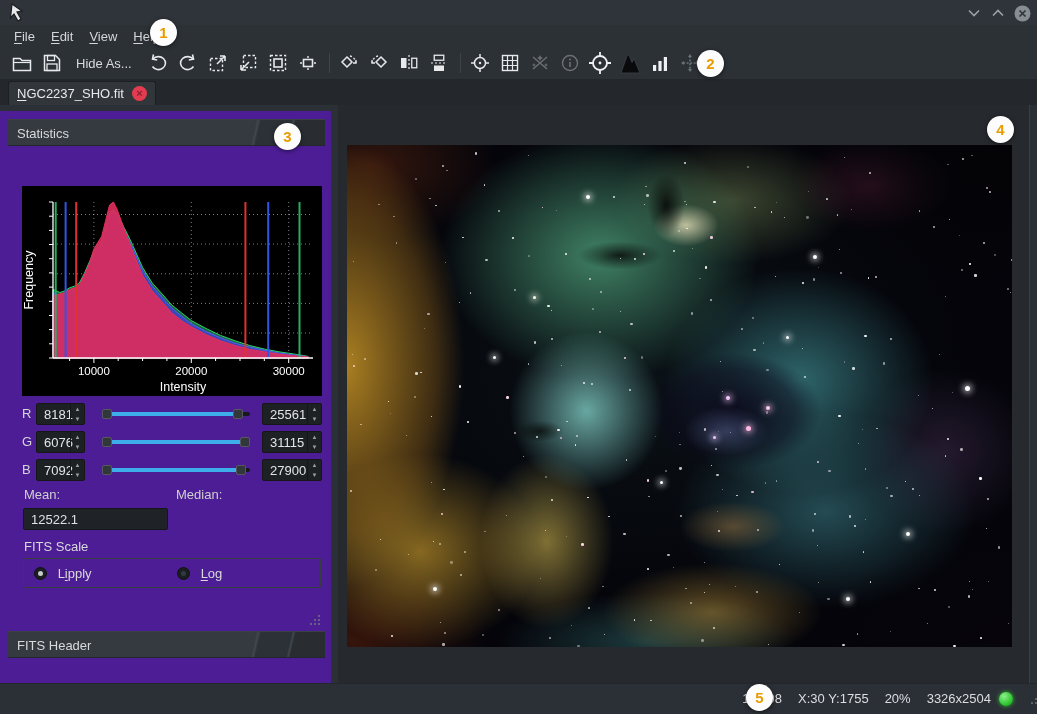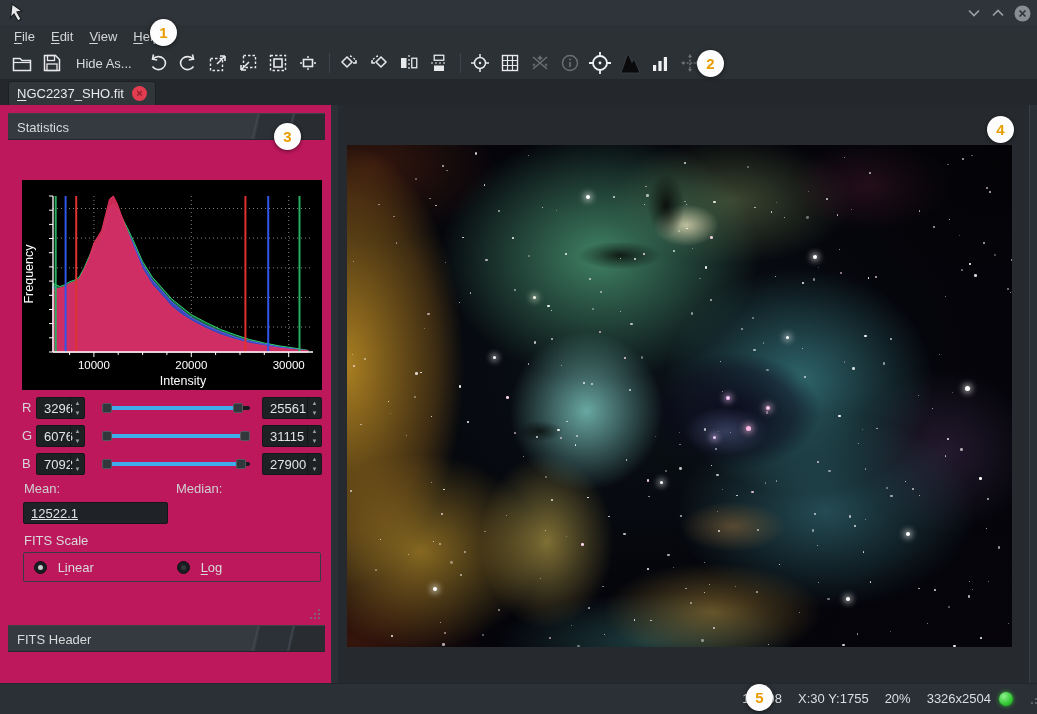--- a/index.html
+++ b/index.html
@@ -25,41 +25,41 @@
   #save-as-btn { color:#d9dadc; font-size:13px; padding:0 8px; margin-right:4px; }
   .tsep { width:1px; height:20px; background:#3f444a; margin:0 5px; flex:none; }
 
   
   #tabbar { position:absolute; left:0; top:80px; width:1037px; height:25px; background:#24282c; }
   #tab-active { position:absolute; left:8px; top:1px; height:24px; background:#31363b; border:1px solid #1d2023; border-bottom:none; border-radius:3px 3px 0 0; display:flex; align-items:center; padding:0 8px; color:#e8e9ea; }
   #tab-close { width:15px; height:15px; border-radius:50%; background:#e23c50; margin-left:8px; display:flex; align-items:center; justify-content:center; color:#8d1f2d; font-size:11px; font-weight:bold; line-height:1; }
 
   
   #content { position:absolute; left:0; top:105px; width:1037px; height:578px; background:#2b3036; }
-  #left-panel { position:absolute; left:0; top:0; width:331px; height:578px; background:#be185d; }
+  #left-panel { position:absolute; left:0; top:6px; width:331px; height:578px; background:#4c1d95; }
   .toolbox-header { position:absolute; left:8px; width:317px; height:27px; line-height:27px; padding-left:9px; color:#d8d9db;
       background:linear-gradient(103deg,#343a40 0%,#343a40 77%,#41474e 77.6%,#2c3137 78.4%,#2c3137 88%,#41474e 88.5%,#292d32 89.2%,#292d32 100%);
       border-top:1px solid #3a4046; border-bottom:1px solid #23272b; }
 
   #hist-box { position:absolute; left:22px; top:75px; width:300px; height:210px; background:#000; }
 
   .chan-row { position:absolute; left:16px; width:306px; height:22px; }
   .chan-label { position:absolute; left:6px; top:3px; color:#d5d6d8; }
   .spin { position:absolute; top:0; height:22px; background:#1e2124; border:1px solid #141618; border-radius:2px; color:#e3e4e6; }
   .spin .val { position:absolute; left:7px; top:3px; font-size:13px; }
   .spin .arrows { position:absolute; right:0; top:0; width:14px; height:100%; border-left:1px solid #141618; display:flex; flex-direction:column; }
   .spin .arrows span { flex:1; display:flex; align-items:center; justify-content:center; font-size:6px; color:#9a9ea2; }
   .spin-min { left:20px; width:49px; }
   .spin-max { left:246px; width:60px; }
   .slider { position:absolute; left:86px; top:7px; width:148px; height:8px; }
   .slider .groove { position:absolute; left:0; right:0; top:2px; height:4px; background:#17191c; border-radius:2px; }
   .slider .fill { position:absolute; left:4px; top:2px; height:4px; background:#3daee9; border-radius:2px; }
   .slider .handle { position:absolute; top:-1px; width:10px; height:10px; background:#32373c; border:1px solid #55595e; border-radius:2px; }
 
-  .field { position:absolute; height:22px; background:#1f2226; border:1px solid #141618; border-radius:2px; color:#e0e1e3; padding:3px 0 0 7px;text-decoration:underline; }
+  .field { position:absolute; height:22px; background:#1f2226; border:1px solid #141618; border-radius:2px; color:#e0e1e3; padding:3px 0 0 7px; }
 
   .radio { width:13px; height:13px; border-radius:50%; background:#1b1e21; border:1px solid #101214; display:inline-block; position:relative; top:2px; }
   .radio.sel::after { content:""; position:absolute; left:3px; top:3px; width:5px; height:5px; border-radius:50%; background:#c7c9cb; }
   .radio.unsel::after { content:""; position:absolute; left:3px; top:3px; width:5px; height:5px; border-radius:50%; background:#33383d; }
 
   #apply-btn { position:absolute; left:177px; top:0px; width:143px; height:23px; background:#31363b; border:1px solid #41464c; border-radius:3px; text-align:center; line-height:21px; color:#dfe0e2; }
 
   .grip { position:relative; }
   .grip::after { content:""; position:absolute; width:2px; height:2px; border-radius:50%; background:#70757a;
       box-shadow:0 0 0 0 #70757a, 4px 0 0 0 #70757a, 8px 0 0 0 #70757a, 4px -4px 0 0 #70757a, 8px -4px 0 0 #70757a, 8px -8px 0 0 #70757a; }
@@ -333,21 +333,21 @@
           <text x="169.3" y="189" fill="#fff" font-size="11.5" text-anchor="middle" font-family="Liberation Sans, sans-serif">20000</text>
           <text x="266.7" y="189" fill="#fff" font-size="11.5" text-anchor="middle" font-family="Liberation Sans, sans-serif">30000</text>
           <text x="161" y="205" fill="#fff" font-size="12.5" text-anchor="middle" font-family="Liberation Sans, sans-serif">Intensity</text>
           <text x="11" y="94" fill="#fff" font-size="12.5" text-anchor="middle" font-family="Liberation Sans, sans-serif" transform="rotate(-90 11 94)">Frequency</text>
         </svg>
     </div>
 
     <div class="chan-row" style="top:292px">
       <span class="chan-label">R</span>
       <div class="spin spin-min">
-          <span class="val">3296</span>
+          <span class="val">8181</span>
           <span class="arrows">
             <span>▲</span>
             <span>▼</span>
           </span>
         </div>
       <div class="slider">
           <div class="groove"></div>
           <div class="fill" style="left: 5px; width: 131.1px;"></div>
           <div class="handle" style="left:0"></div>
           <div class="handle hR" style="left: 131.1px;"></div>
@@ -408,21 +408,21 @@
     </div>
 
     <div class="abs small-label" style="left:24px; top:376px">Mean:</div>
     <div class="abs small-label" style="left:176px; top:376px">Median:</div>
     <div class="field" style="left:23px; top:397px; width:145px">12522.1</div>
 
     <div class="abs" style="left:24px; top:428px; color:#d8d9db">FITS Scale</div>
     <div class="abs" style="left:23px; top:447px; width:298px; height:30px; border:1px solid #383d43; border-radius:2px">
       <div class="abs" style="left:10px; top:6px">
         <span class="radio sel"></span>
-        <span style="margin-left:7px"><span>L</span><span class="accel">i</span><span>near</span></span>
+        <span style="margin-left:7px"><span>L</span><span class="accel">i</span><span>pply</span></span>
       </div>
       <div class="abs" style="left:153px; top:6px">
         <span class="radio unsel"></span>
         <span style="margin-left:7px"><span></span><span class="accel">L</span><span>og</span></span>
       </div>
     </div>
 
 
     <div class="grip abs" style="left:310px; top:512px; width:12px; height:12px"></div>
 

